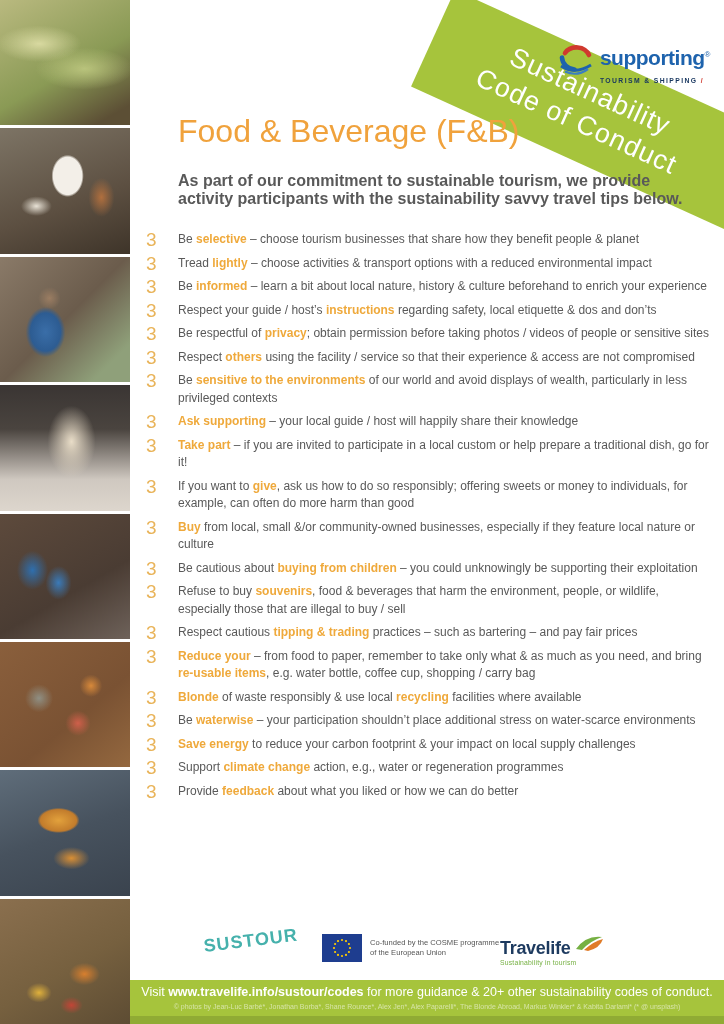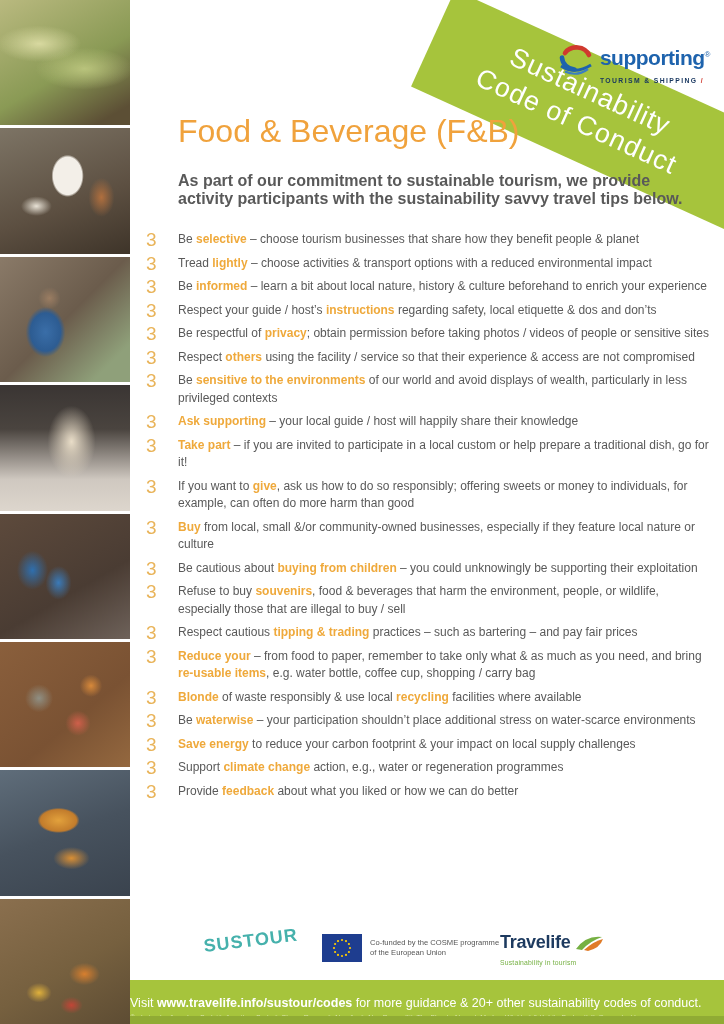--- a/index.html
+++ b/index.html
@@ -75,29 +75,29 @@
   
   #sustour{
     position:absolute; left:205px; top:936px; z-index:2;
     color:var(--teal); font-weight:700; font-size:18px; letter-spacing:1px;
     transform:rotate(-7deg); transform-origin:left bottom;
   }
   #eu-block{position:absolute; left:322px; top:934px; z-index:2; display:flex; align-items:center;}
   #eu-flag{width:40px; height:28px; background:var(--eu_blue); flex:0 0 40px;}
   #eu-text{margin-left:8px; font-size:7.6px; line-height:10px; color:#555;}
   #travelife{position:absolute; left:500px; top:933px; z-index:2;}
-  #travelife .row{display:flex; }
+  #travelife .row{display:flex; align-items:flex-end;}
   #travelife .name{color:var(--travelife_navy); font-size:18px; font-weight:700; letter-spacing:-0.3px; line-height:18px;}
   #travelife .tagline{color:var(--travelife_green); font-size:6.8px; margin-top:2px; letter-spacing:0.2px;}
 
   
   #footer-bar{
     position:absolute; left:130px; right:0; top:980px; height:36px;
-    background:var(--green); z-index:2; color:#fff;
-    padding-top:16px;
+    background:var(--green); z-index:2; text-align:center; color:#fff;
+    padding-top:5px;
   }
   #footer-bar .visit{font-size:12.5px; line-height:15px;}
   #footer-bar .visit b{font-weight:700;}
   #footer-bar .credits{font-size:7px; line-height:10px; color:rgba(255,255,255,0.55); margin-top:2px;}
   #footer-edge{
     position:absolute; left:130px; right:0; top:1016px; height:8px;
     background:var(--green_dark); z-index:2;
   }
 </style>
 </head>

